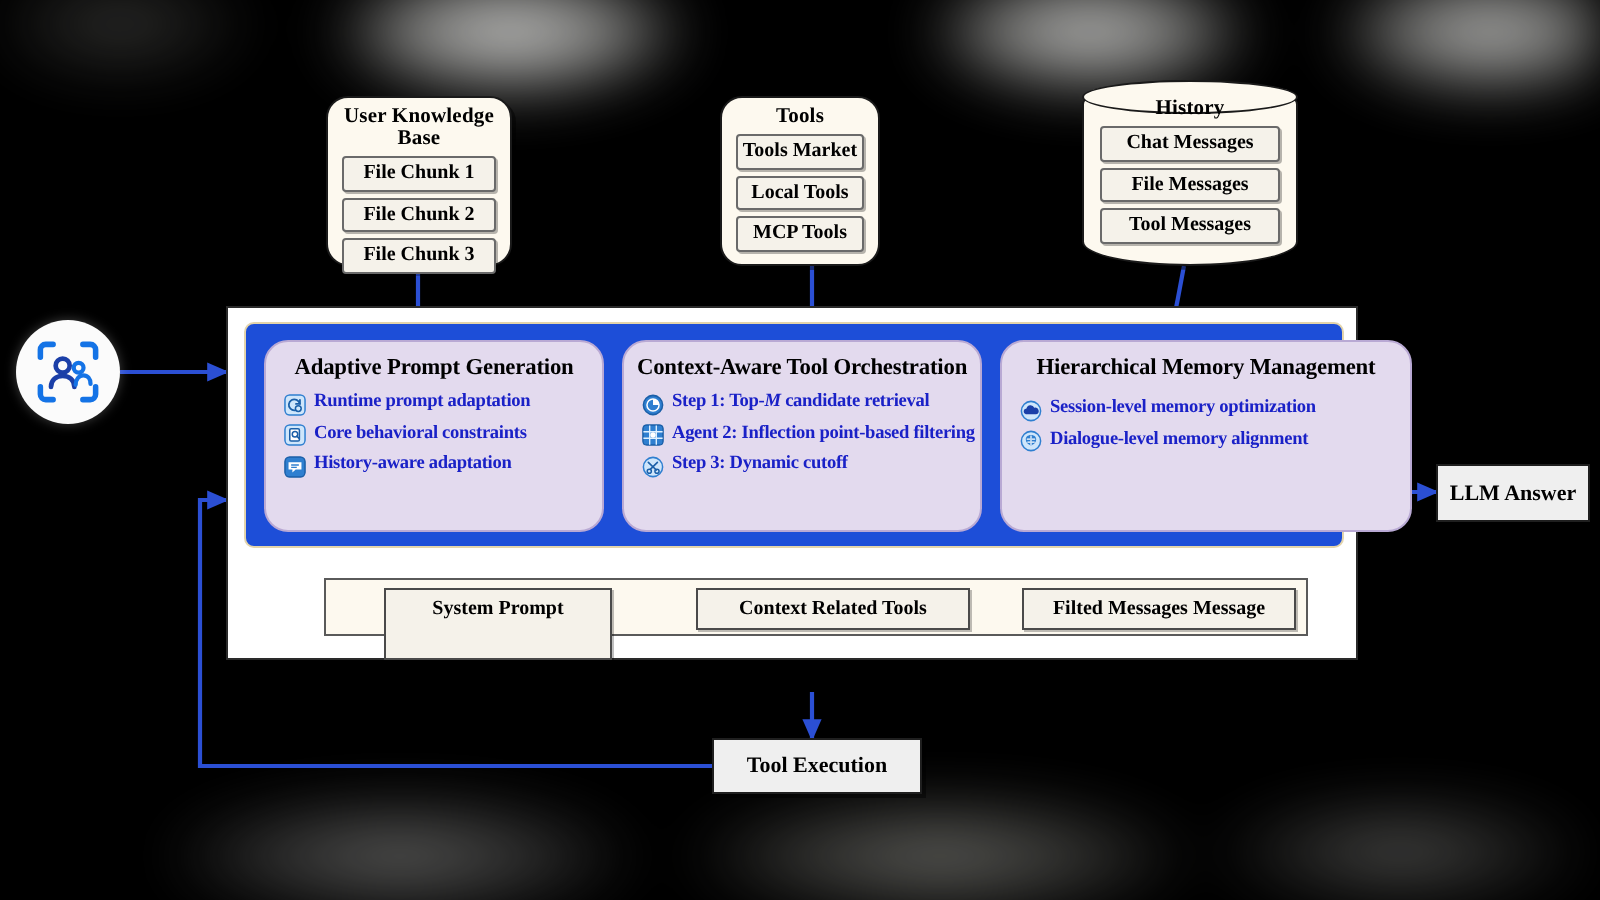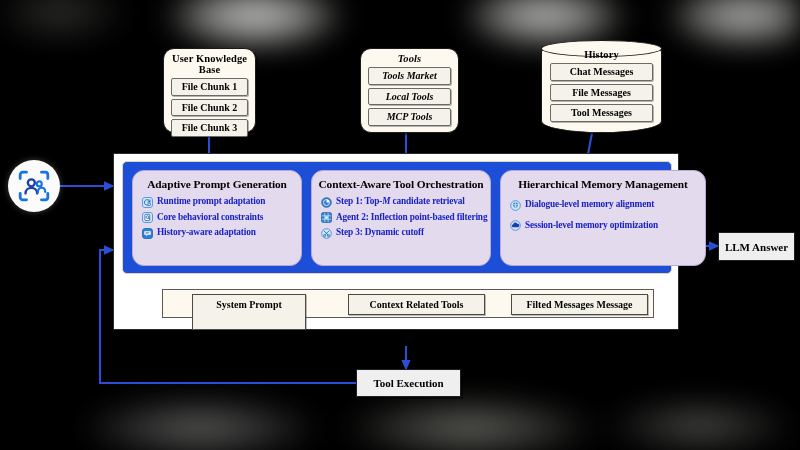--- a/index.html
+++ b/index.html
@@ -118,28 +118,28 @@
     </svg>
   </div>
 
   <div class="src-box" style="left:163px; top:48px; width:93px; height:85px;">
     <div class="src-title">User Knowledge Base</div>
     <div class="chip">File Chunk 1</div>
     <div class="chip">File Chunk 2</div>
     <div class="chip">File Chunk 3</div>
   </div>
 
-  <div class="src-box" style="left:360px; top:48px; width:99px; height:85px;font-style:italic;">
+  <div class="src-box" style="left:360px; top:48px; width:80px; height:85px;">
     <div class="src-title">Tools</div>
     <div class="chip">Tools Market</div>
     <div class="chip">Local Tools</div>
     <div class="chip">MCP Tools</div>
   </div>
 
-  <div class="cyl" style="left:541px; top:40px; width:121px; height:93px;">
+  <div class="cyl" style="left:541px; top:40px; width:108px; height:93px;">
     <div class="cyl-body"></div>
     <div class="cyl-top"></div>
     <div class="cyl-inner">
       <div class="src-title" style="padding-top:9px;">History</div>
       <div class="chip" style="margin-left:9px;margin-right:9px;">Chat Messages</div>
       <div class="chip" style="margin-left:9px;margin-right:9px;">File Messages</div>
       <div class="chip" style="margin-left:9px;margin-right:9px;">Tool Messages</div>
     </div>
   </div>
 
@@ -211,35 +211,35 @@
               <circle cx="10.9" cy="11.1" r="1.5" fill="none" stroke="#1b5fa8" stroke-width="1.1"></circle>
             </svg>
             <span class="bullet-text">Step 3: Dynamic cutoff</span>
           </div>
         </div>
       </div>
 
       <div class="module" style="left:377px; top:8px; width:206px; height:96px;">
         <div class="module-title">Hierarchical Memory Management</div>
         <div class="bullets" style="margin-top:9px;">
+          <div class="bullet">
+            <svg class="bic" viewBox="0 0 16 16">
+              <circle cx="8" cy="8" r="7" fill="#cfe6fb" stroke="#2f7fd0" stroke-width="1.1"></circle>
+              <path d="M4.2,10.4 a2.2,2.2 0 0 1 0.5,-4.3 a3,3 0 0 1 5.7,-0.5 a2.4,2.4 0 0 1 1.4,4.8 z" fill="#1b3fa8"></path>
+            </svg>
+            <span class="bullet-text">Session-level memory  optimization</span>
+          </div>
           <div class="bullet" style="margin-bottom:9px;">
             <svg class="bic" viewBox="0 0 16 16">
               <circle cx="8" cy="8" r="7" fill="#cfe6fb" stroke="#2f7fd0" stroke-width="1.1"></circle>
               <path d="M8,3.6 c-2.6,0 -3.8,1.6 -3.8,3.2 c0,2.2 1.8,4 3.8,4.4 c2,-0.4 3.8,-2.2 3.8,-4.4 c0,-1.6 -1.2,-3.2 -3.8,-3.2 z" fill="#2f7fd0"></path>
               <line x1="8" y1="4" x2="8" y2="11" stroke="#ffffff" stroke-width=".9"></line>
               <path d="M5.2,6.6 h2 M8.8,6.6 h2 M5.6,8.8 h1.8 M8.6,8.8 h1.8" stroke="#ffffff" stroke-width=".8" stroke-linecap="round"></path>
             </svg>
             <span class="bullet-text">Dialogue-level memory alignment</span>
-          </div>
-          <div class="bullet">
-            <svg class="bic" viewBox="0 0 16 16">
-              <circle cx="8" cy="8" r="7" fill="#cfe6fb" stroke="#2f7fd0" stroke-width="1.1"></circle>
-              <path d="M4.2,10.4 a2.2,2.2 0 0 1 0.5,-4.3 a3,3 0 0 1 5.7,-0.5 a2.4,2.4 0 0 1 1.4,4.8 z" fill="#1b3fa8"></path>
-            </svg>
-            <span class="bullet-text">Session-level memory  optimization</span>
           </div>
         </div>
       </div>
     </div>
 
     <div id="output-row" style="left:48px; top:135px; width:492px; height:29px;">
       <div class="out-box" style="left:29px; top:4px; width:114px; height:36px;">System Prompt</div>
       <div class="out-box" style="left:185px; top:4px; width:137px; height:21px;">Context Related Tools</div>
       <div class="out-box" style="left:348px; top:4px; width:137px; height:21px;">Filted Messages Message</div>
     </div>

